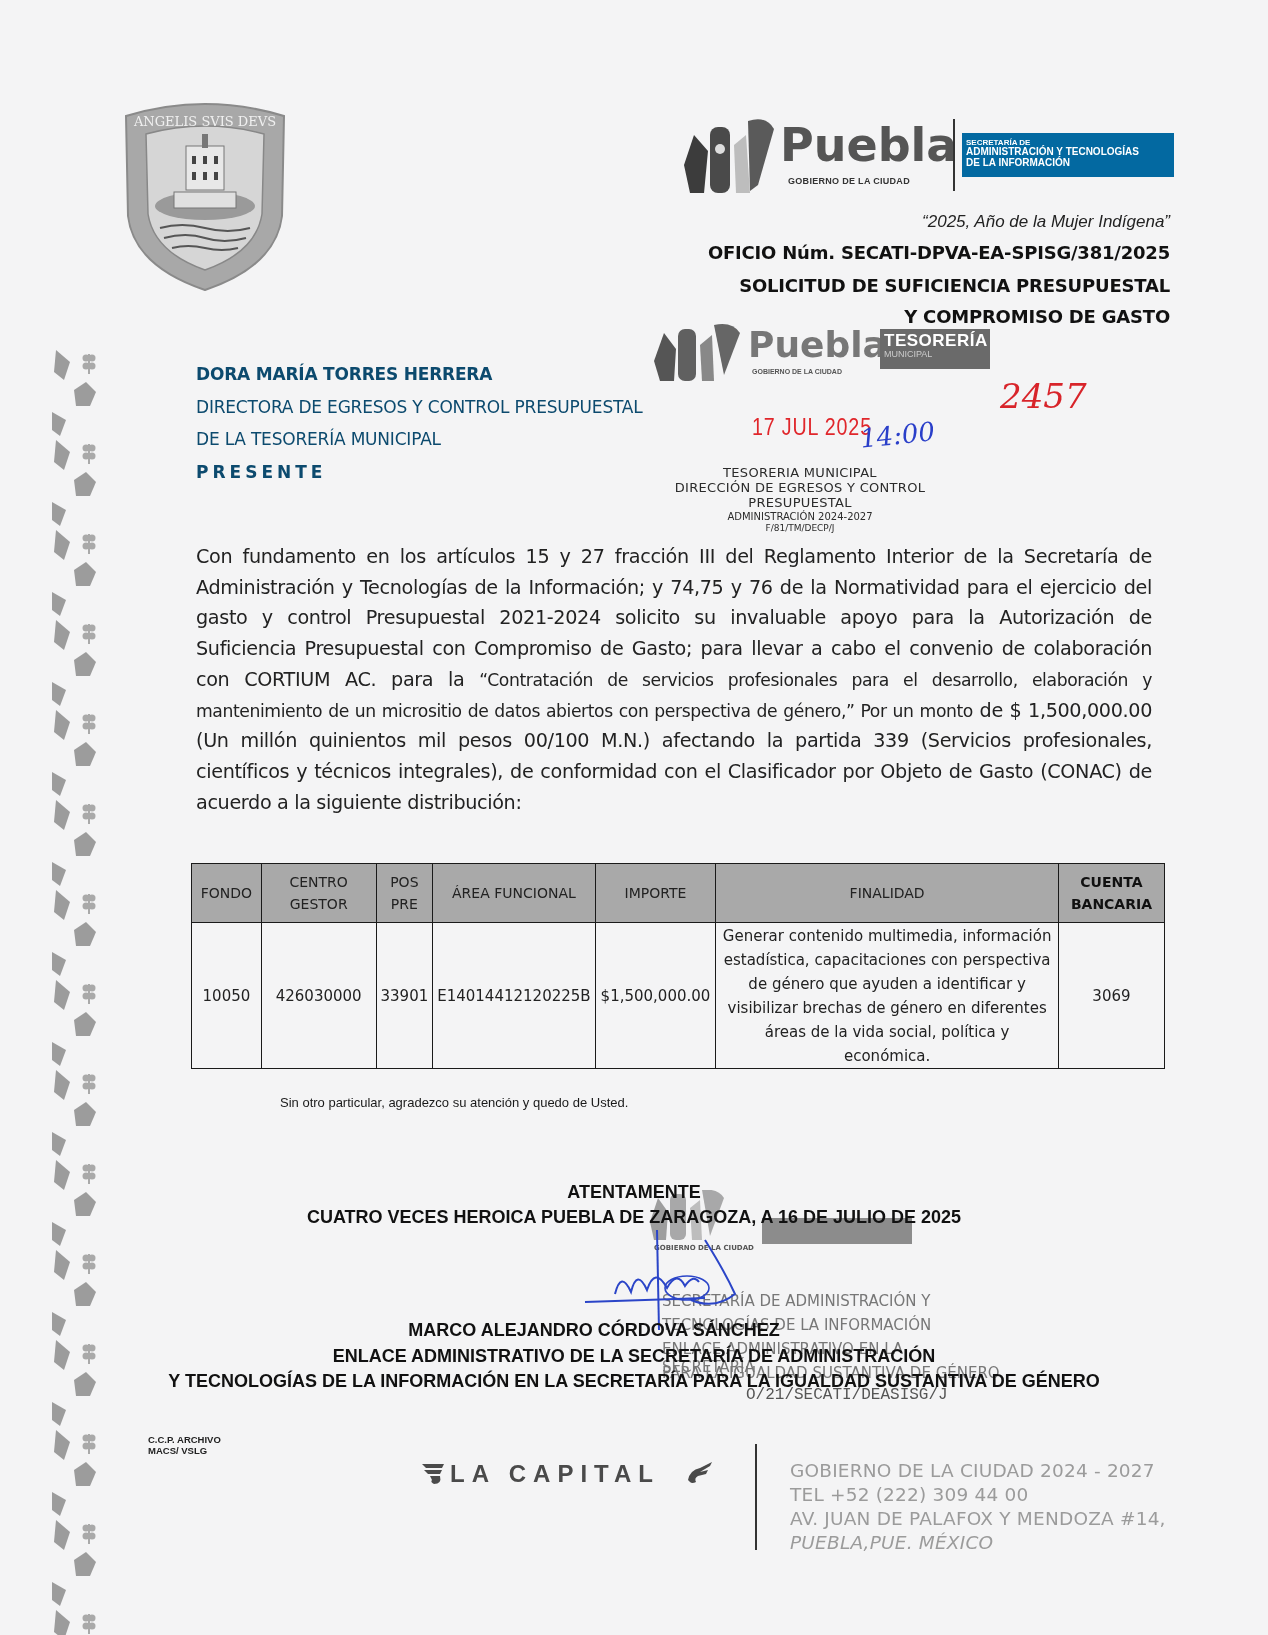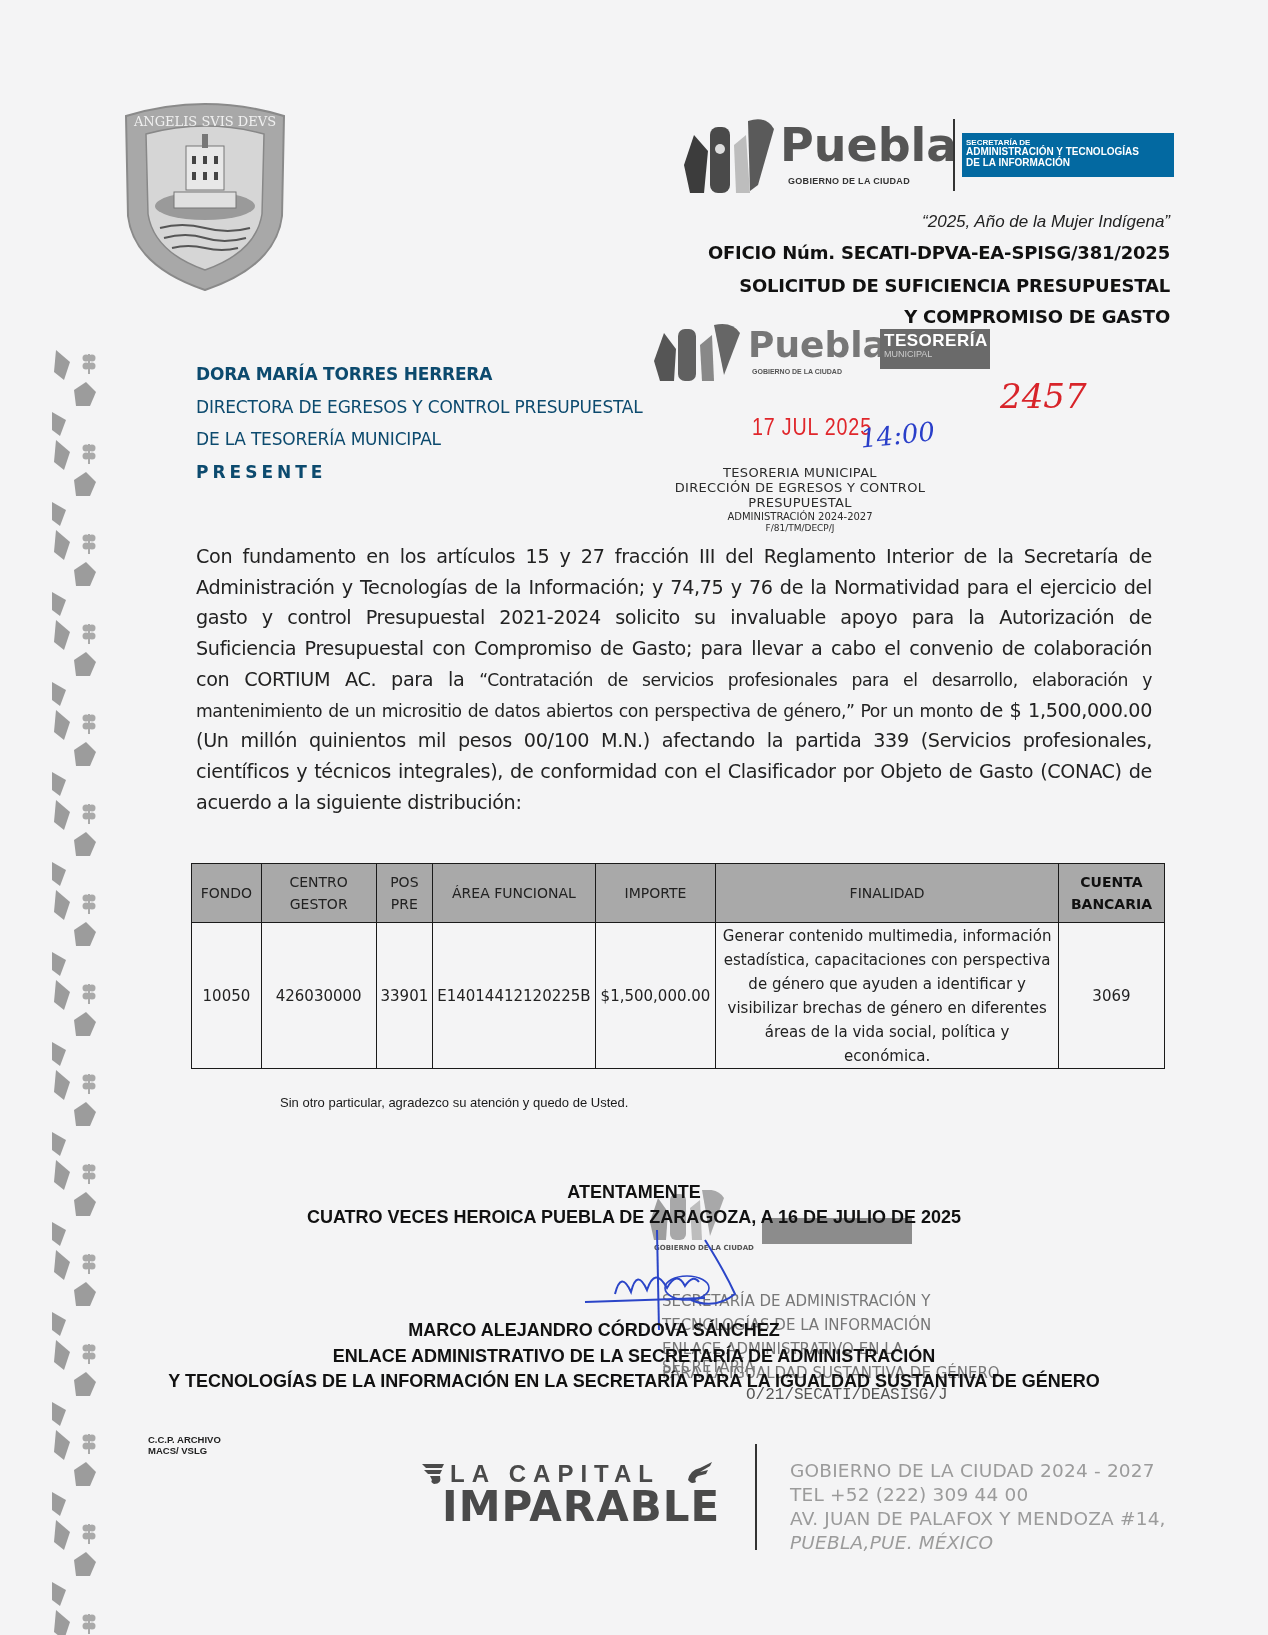--- a/index.html
+++ b/index.html
@@ -229,19 +229,18 @@
 <div class="abs ccp" style="top:1445px;">MACS/ VSLG</div>
 
 <div class="abs footer-logo">
   <svg class="abs" style="left:0;top:0;width:26px;height:26px;" viewBox="0 0 26 26">
     <path d="M2 4 L24 4 L22 8 L6 8 Z M4 10 L22 10 L20 14 L8 14 Z M10 16 L20 16 Q22 24 14 24 Q10 22 12 20" fill="#4a4a4a"></path>
   </svg>
   <div class="abs" style="left:30px;top:0;font-size:24px;font-weight:bold;letter-spacing:7px;line-height:28px;">LA CAPITAL</div>
   <svg class="abs" style="left:266px;top:0;width:28px;height:26px;" viewBox="0 0 28 26">
     <path d="M2 20 Q4 10 14 8 L26 2 L24 6 L14 12 L22 10 L20 14 L12 16 Q8 18 10 22 Q6 24 4 22" fill="#4a4a4a"></path>
   </svg>
-  <div class="abs" style="left:22px;top:24px;font-size:42px;font-weight:bold;line-height:46px;letter-spacing:1px;font-family:'DejaVu Sans', sans-serif;">IMPARABLE</div>
 </div>
 <div class="abs footer-sep"></div>
 <div class="abs footer-info" style="top:1460px;">GOBIERNO DE LA CIUDAD 2024 - 2027</div>
 <div class="abs footer-info" style="top:1484px;">TEL +52 (222) 309 44 00</div>
 <div class="abs footer-info" style="top:1508px;">AV. JUAN DE PALAFOX Y MENDOZA #14,</div>
 <div class="abs footer-info" style="top:1532px;font-style:italic;">PUEBLA,PUE. MÉXICO</div>
 
 </body></html>

